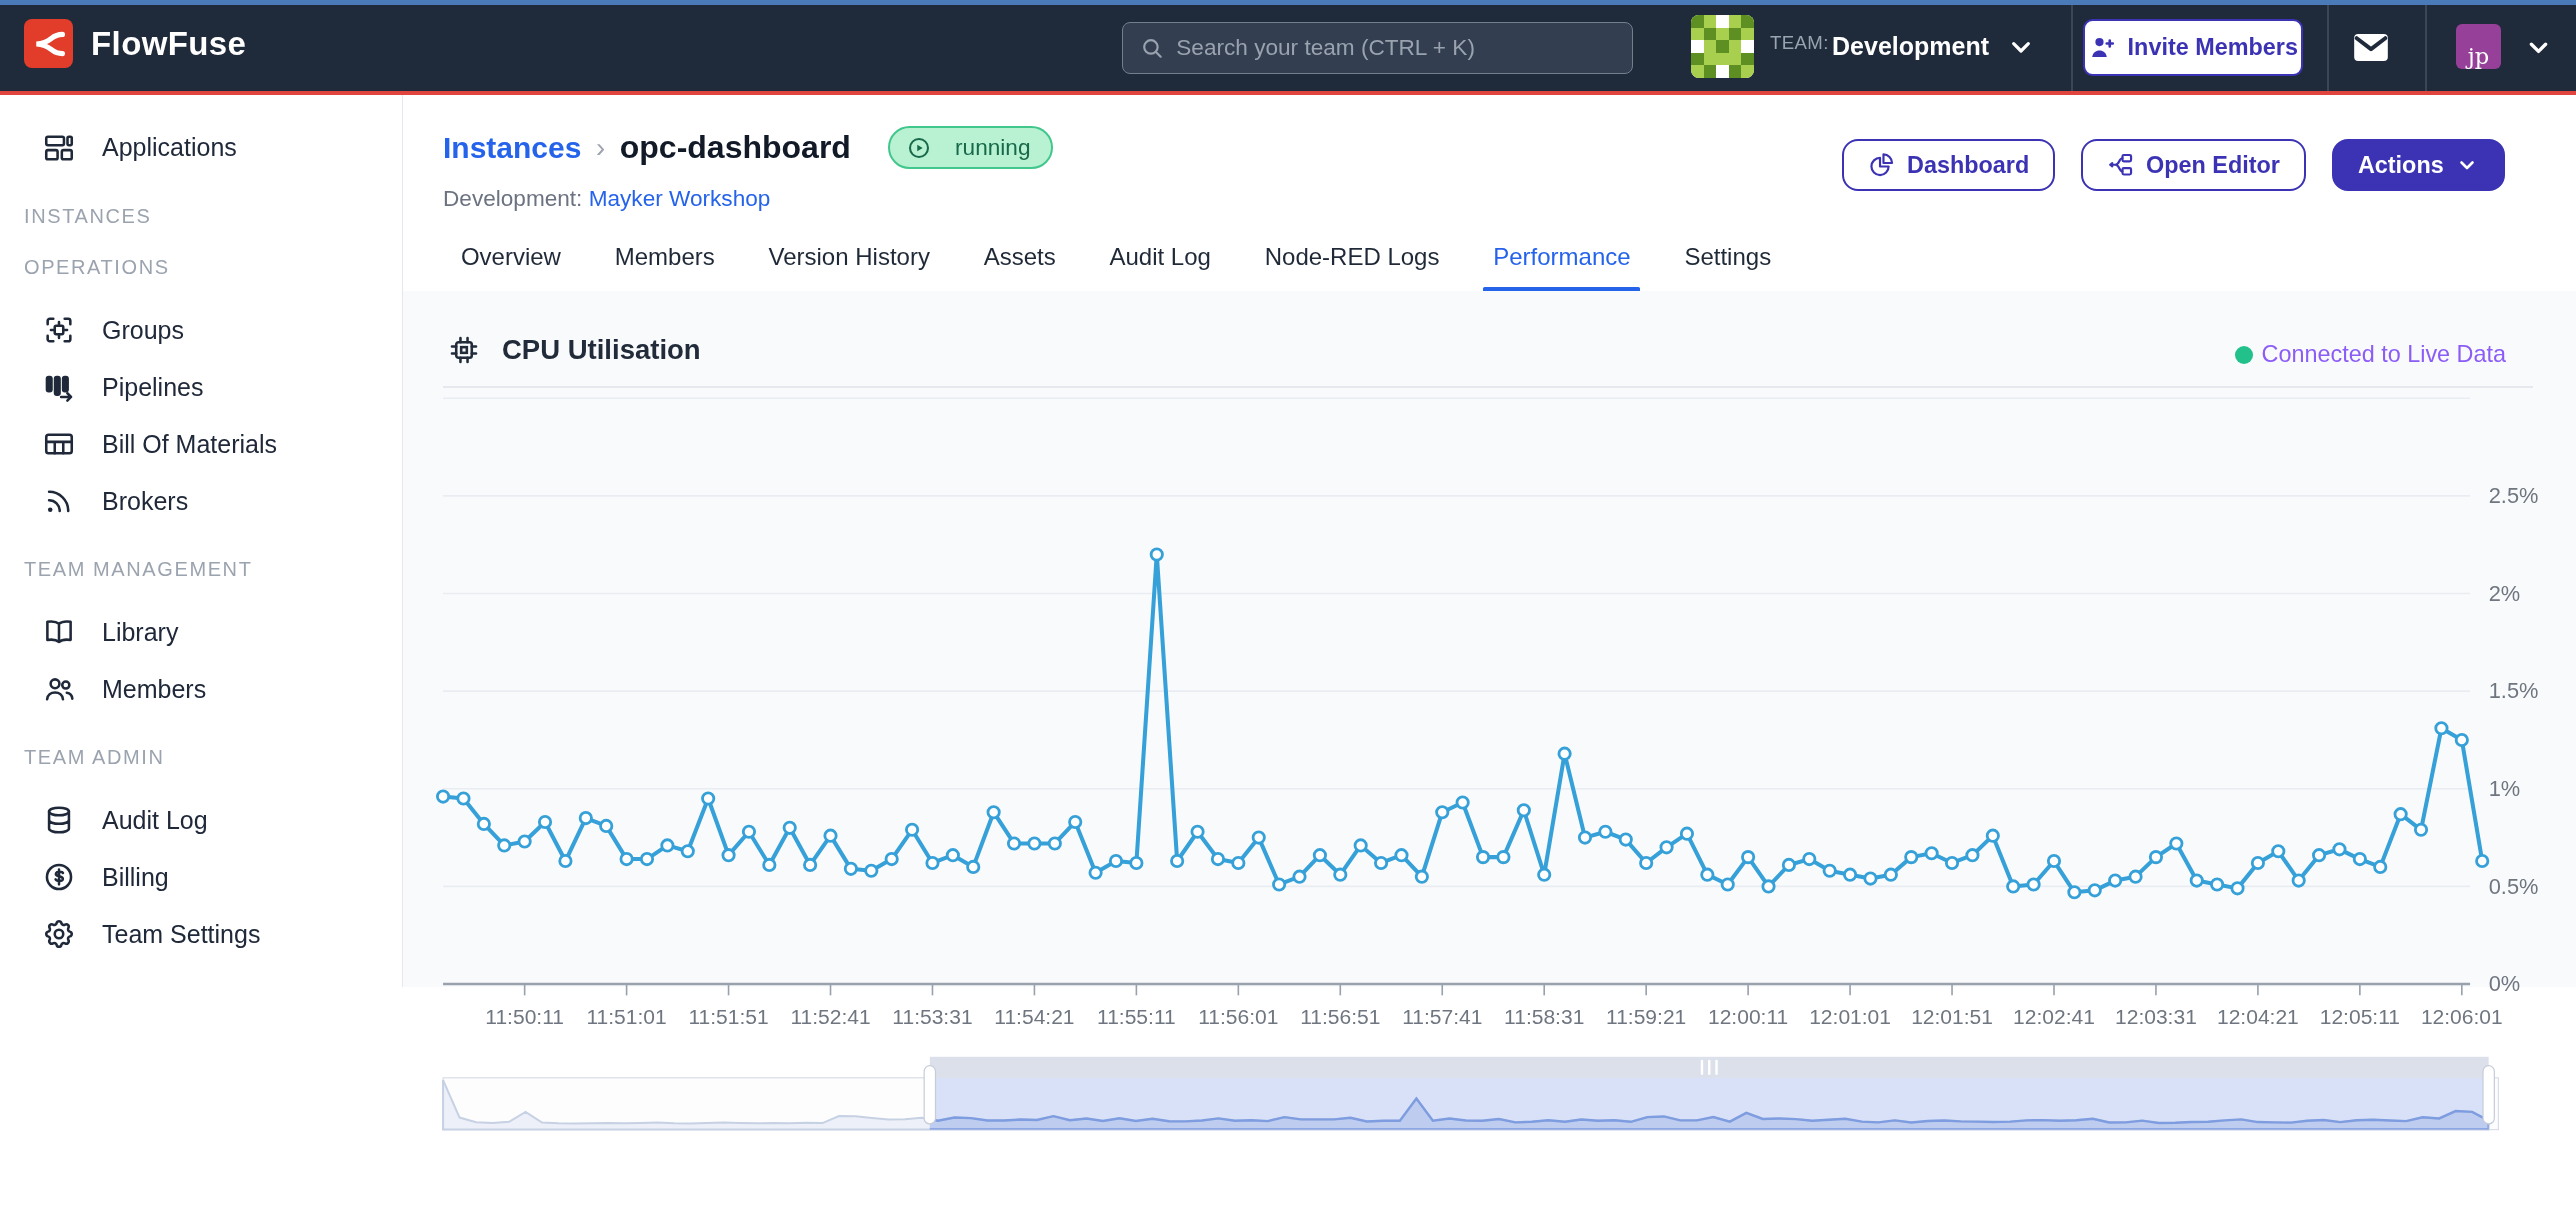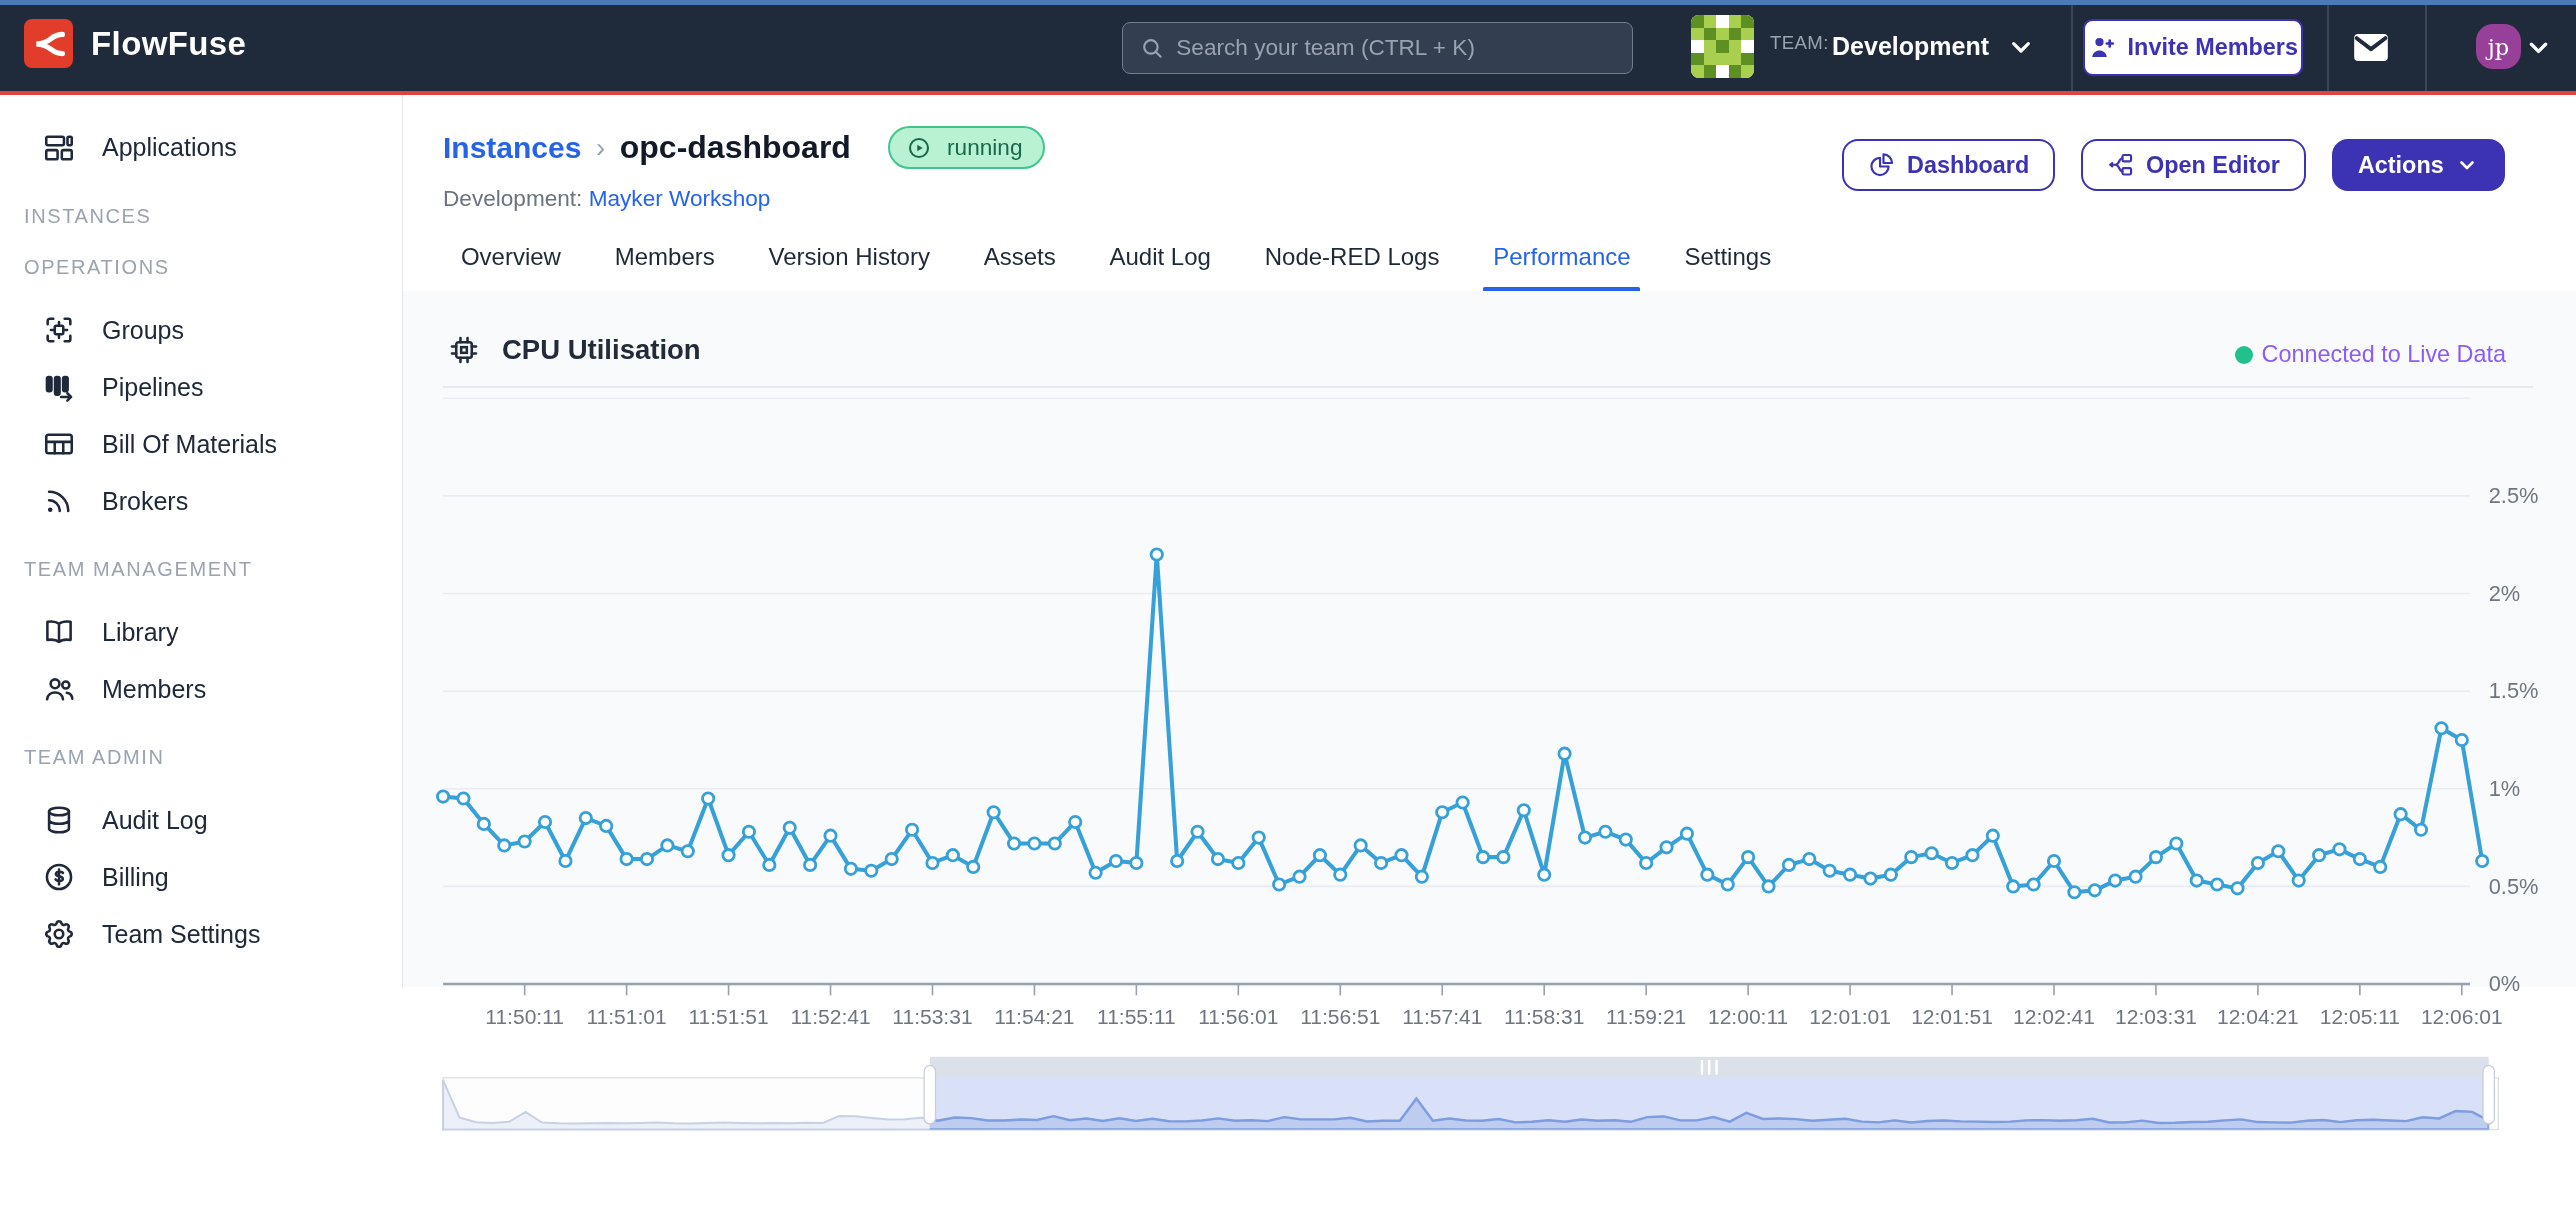--- a/index.html
+++ b/index.html
@@ -28,38 +28,38 @@
   .search-ph { color:#99a2ae; font-size:22.6px; }
   .team { position:absolute; left:1691px; top:14.6px; display:flex; align-items:center; gap:16px; }
   .team-avatar { width:63px; height:63px; border-radius:8px; overflow:hidden; background:#fff; }
   .team-meta { display:flex; gap:3.2px; }
   .team-label { color:#9aa3b0; font-size:18.6px; letter-spacing:0.4px; }
   .team-name { color:#fff; font-size:25px; font-weight:600; }
   .team-chevron { position:absolute; left:2005px; top:31px; color:#fff; }
   .vsep { position:absolute; top:4.9px; bottom:4px; width:1.6px; background:#3a4557; }
   .btn-invite { position:absolute; left:2083px; top:19.4px; width:220px; height:57px; background:#fff; border:2.4px solid var(--indigo); border-radius:9.7px; display:flex; align-items:center; justify-content:center; gap:10.5px; color:var(--indigo); font-size:23.4px; font-weight:700; }
   .mail { position:absolute; left:2350px; top:29px; }
-  .user-avatar { position:absolute; left:2456px; top:24px; width:45px; height:45px; border-radius:17px; background:#97409a; color:#fff; display:flex; align-items:center; justify-content:center; font-family:"DejaVu Serif", serif; font-size:22.6px;margin-left:20px; }
+  .user-avatar { position:absolute; left:2456px; top:24px; width:45px; height:45px; border-radius:6px; background:#97409a; color:#fff; display:flex; align-items:flex-end; justify-content:center; font-family:"DejaVu Serif", serif; font-size:22.6px; }
   .user-chevron { position:absolute; left:2523px; top:32px; color:#fff; }
 
   
   .sidebar { position:absolute; top:95px; left:0; width:403px; bottom:0; background:#fff; border-right:1.6px solid #e4e7eb; padding-top:24px; }
   .side-header { margin:27.5px 0 0 24px; color:#9ba3af; font-size:20px; letter-spacing:1.6px; height:24px; line-height:24px; }
   .side-group { margin-top:22.6px; }
   .side-group.first { margin-top:0; }
   .side-item { height:57px; display:flex; align-items:center; padding-left:42px; gap:26px; color:#20293a; cursor:pointer; }
   .side-item .lbl { font-size:25px; }
 
   
   .main { position:absolute; top:95px; left:403px; right:0; bottom:0; background:#fff; }
   .crumbs { position:absolute; left:40px; top:31px; display:flex; align-items:center; gap:14.6px; }
   .crumb-root { color:var(--blue); font-size:30px; font-weight:700; }
   .crumb-sep { color:#9ca3af; font-size:27.5px; padding-top:1.6px; }
   .crumb-name { color:#121a28; font-size:32px; font-weight:700; }
-  .badge { margin-left:22.6px; display:flex; align-items:center; gap:15px; background:var(--badge-bg); border:2.4px solid var(--badge-border); border-radius:808px; padding:6.5px 21px 6.5px 16px; color:var(--badge-text); }
+  .badge { margin-left:22.6px; display:flex; align-items:center; gap:23px; background:var(--badge-bg); border:2.4px solid var(--badge-border); border-radius:808px; padding:6.5px 21px 6.5px 16px; color:var(--badge-text); }
   .badge .txt { font-size:22.6px; }
   .app-row { position:absolute; left:40px; top:91px; font-size:22.6px; color:var(--gray); }
   .app-row a { color:var(--blue); text-decoration:none; }
   .hdr-buttons { position:absolute; top:44px; right:71px; display:flex; gap:26px; }
   .btn { height:52px; border-radius:16px; display:flex; align-items:center; justify-content:center; gap:11.3px; font-size:23.4px; font-weight:700; padding:0 24px; cursor:pointer; }
   .btn.ghost { background:#fff; border:2.4px solid var(--indigo); color:var(--indigo); }
   .btn.solid { background:var(--indigo); border:2.4px solid var(--indigo); color:#fff; }
 
   .tabs { position:absolute; top:148px; left:0; right:0; display:flex; gap:44px; padding-left:53px; border-bottom:1.6px solid var(--border); }
   .tab { position:relative; font-size:24px; color:var(--text-dark); padding:0 4.9px 21px; cursor:pointer; }

